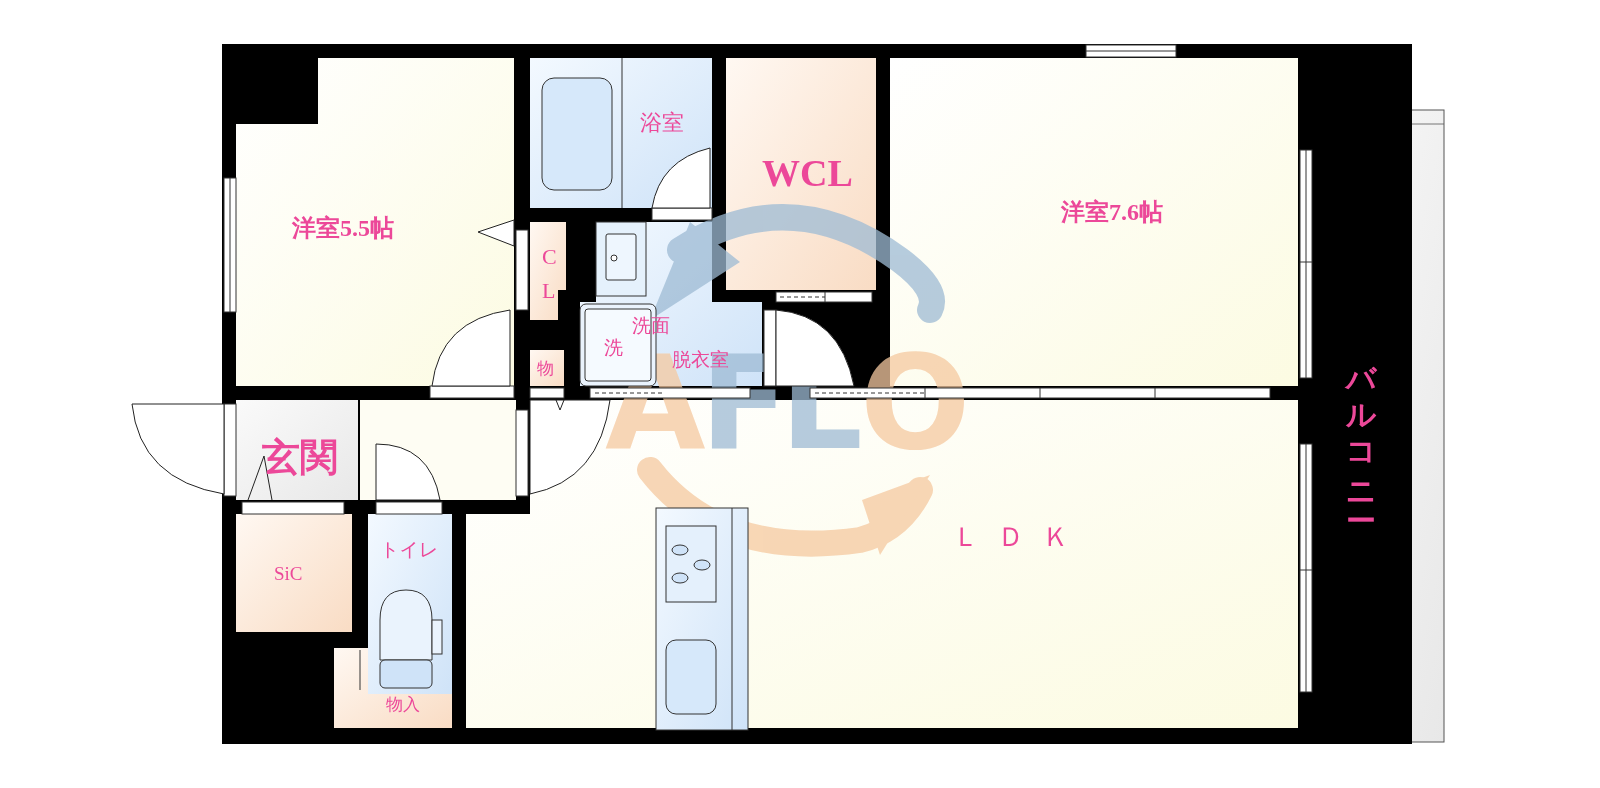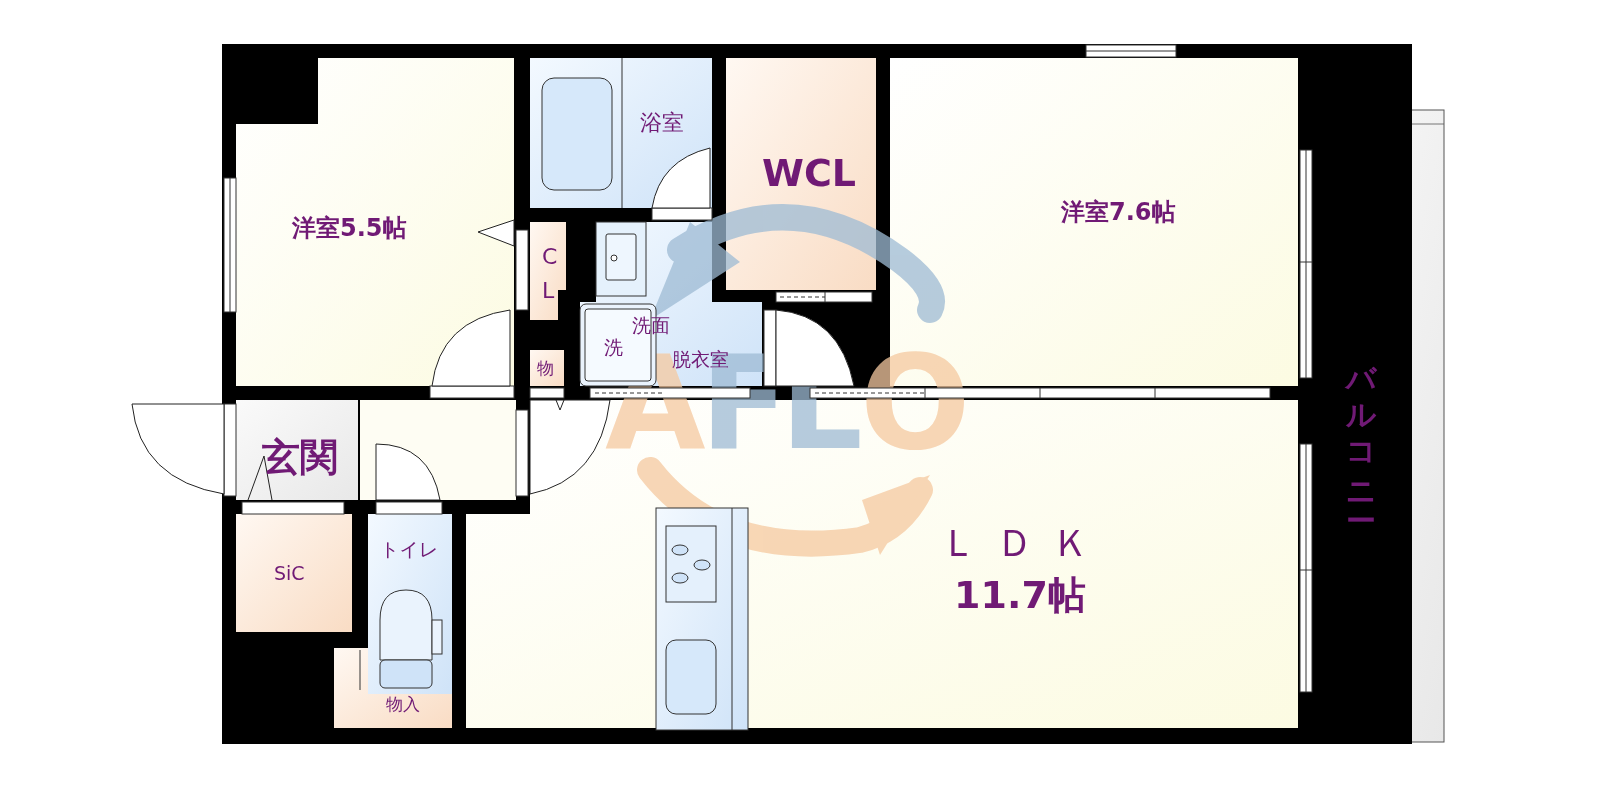--- a/index.html
+++ b/index.html
@@ -1,27 +1,27 @@
 <!DOCTYPE html>
 <html><head>
 <meta charset="utf-8">
 <style>
   html, body { margin: 0; padding: 0; background: #ffffff; }
   body { width: 1600px; height: 788px; position: relative; overflow: hidden;
          font-family: "DejaVu Sans", "Liberation Sans", sans-serif; }
   #plan { position: absolute; left: 0; top: 0; width: 1600px; height: 788px; }
-  .lbl { position: absolute; color: #701a75; white-space: nowrap; line-height: 1; }
+  .lbl { position: absolute; color: #ec4899; white-space: nowrap; line-height: 1; font-family: Liberation Serif, serif; }
   .lbl-xl { font-size: 24px; font-weight: bold; }
   .lbl-l  { font-size: 38px; font-weight: bold; }
   .lbl-m  { font-size: 22px; }
   .lbl-s  { font-size: 19px; }
   .lbl-xs { font-size: 17px; }
   .vert { writing-mode: vertical-rl; font-size: 30px; font-weight: bold; letter-spacing: 6px; }
   .ldk { text-align: center; }
-  .ldk .l1 { font-size: 38px; letter-spacing: 18px; display: block; margin-bottom: 14px; }
+  .ldk .l1 { font-size: 27px; letter-spacing: 18px; display: block; margin-bottom: 29px; }
   .ldk .l2 { font-size: 38px; font-weight: bold; display: block; }
 </style>
 </head>
 <body>
 
 <svg id="plan" viewBox="0 0 1600 788" xmlns="http://www.w3.org/2000/svg">
   <defs>
     <linearGradient id="gYellow" x1="0" y1="0" x2="1" y2="1">
       <stop offset="0" stop-color="#ffffff"></stop>
         <stop offset="1" stop-color="#fcfbe2"></stop>
@@ -166,15 +166,14 @@
 <div class="lbl lbl-s" style="left:604px;top:338px;">洗</div>
 <div class="lbl lbl-s" style="left:632px;top:316px;">洗面</div>
 <div class="lbl lbl-s" style="left:672px;top:350px;text-align:center;">脱衣室</div>
 <div class="lbl lbl-xs" style="left:537px;top:360px;">物</div>
 <div class="lbl lbl-l" style="left:262px;top:438px;">玄関</div>
 <div class="lbl lbl-s" style="left:274px;top:564px;">SiC</div>
 <div class="lbl lbl-s" style="left:380px;top:540px;">トイレ</div>
 <div class="lbl lbl-xs" style="left:386px;top:696px;">物入</div>
 <div class="lbl ldk" style="left:940px;top:524px;width:160px;">
   <span class="l1">ＬＤＫ</span>
-  <span class="l2">11.7帖</span>
 </div>
 <div class="lbl vert" style="left:1346px;top:344px;">バルコニー</div>
 
 </body></html>

